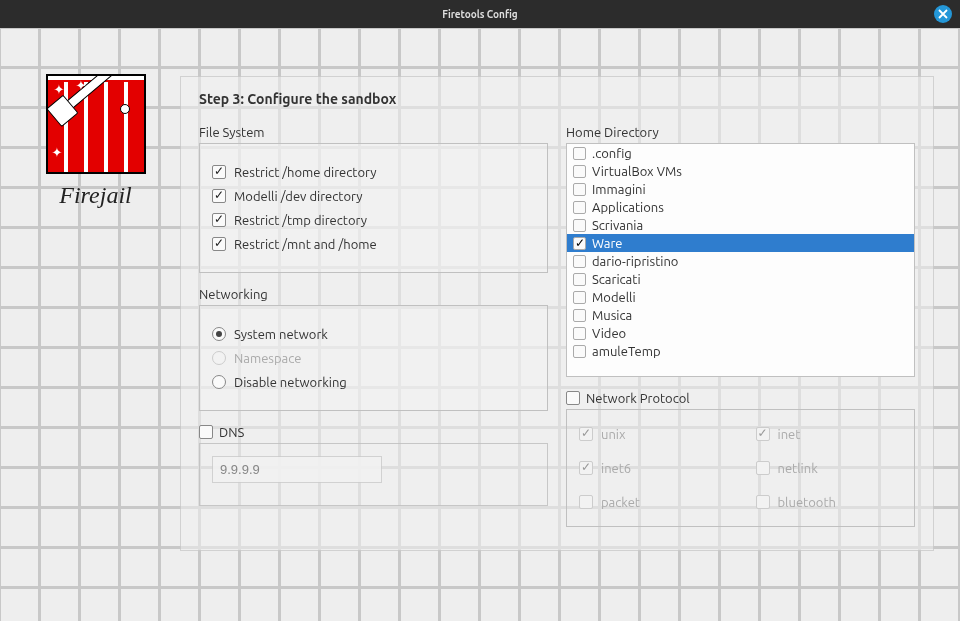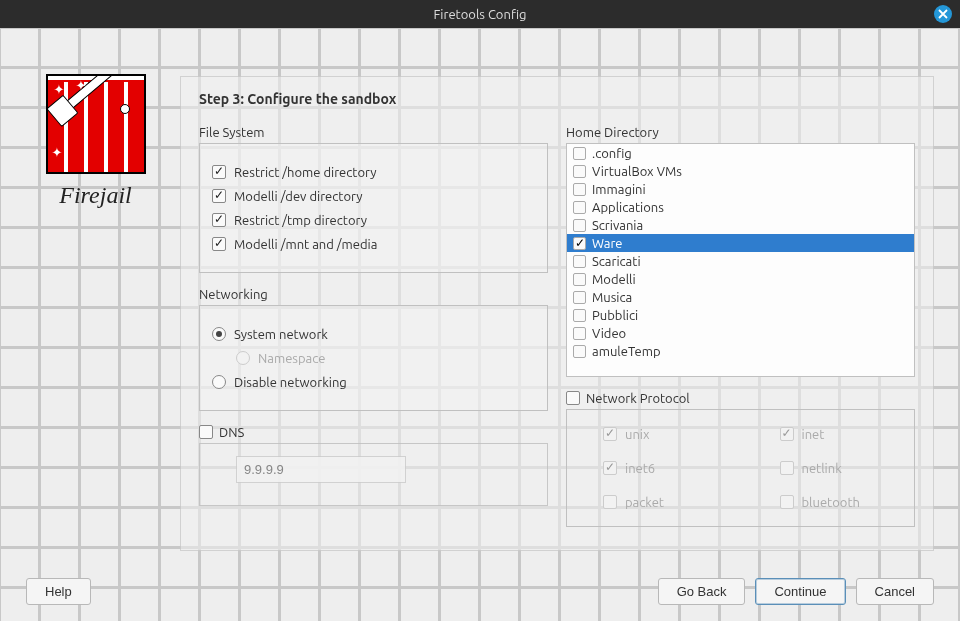--- a/index.html
+++ b/index.html
@@ -16,21 +16,21 @@
 
   .titlebar {
     height: 28px;
     background: #2c2c2c;
     color: #ddd;
     display: flex;
     align-items: center;
     justify-content: center;
     position: relative;
   }
-  .titlebar .title { font-size: 13px; font-weight: 400; }
+  .titlebar .title { font-size: 10px; font-weight: 700; }
   .titlebar .close-btn {
     position: absolute;
     right: 8px;
     top: 5px;
     width: 18px;
     height: 18px;
     border-radius: 50%;
     background: #2497d8;
     display: flex;
     align-items: center;
@@ -162,21 +162,21 @@
   }
   input[type=radio]:checked::after {
     content:"";
     position:absolute;
     left:3px; top:3px;
     width:6px; height:6px;
     border-radius:50%;
     background:#444;
   }
   .disabled { color:#aaa; }
-  .disabled input { border-color:#ccc; background:#f2f2f2; cursor:default;margin-left:24px; }
+  .disabled input { border-color:#ccc; background:#f2f2f2; cursor:default; }
   .disabled input[type=checkbox]:checked::after { color:#999; }
 
   .listbox {
     border: 1px solid #c0c0c0;
     background: #fdfdfd;
     height: 234px;
     overflow-y: scroll;
     position: relative;
   }
   .list-item {
@@ -284,21 +284,21 @@
             <label class="chk-row">
               <input type="checkbox" checked="" style="">
               <span>Modelli /dev directory</span>
             </label>
             <label class="chk-row">
               <input type="checkbox" checked="" style="">
               <span>Restrict /tmp directory</span>
             </label>
             <label class="chk-row">
               <input type="checkbox" checked="" style="">
-              <span>Modelli /mnt and /media</span>
+              <span>Restrict /mnt and /home</span>
             </label>
           </div>
 
         <div class="section-label">Networking</div>
         <div class="groupbox" id="net-group">
             <label class="radio-row">
               <input type="radio" name="netw" checked="" style="">
               <span>System network</span>
             </label>
             <label class="radio-row disabled">
@@ -342,33 +342,33 @@
             <div class="list-item">
               <input type="checkbox" style="">
               <span>Scrivania</span>
             </div>
             <div class="list-item selected">
               <input type="checkbox" checked="" style="">
               <span>Ware</span>
             </div>
             <div class="list-item">
               <input type="checkbox" style="">
+              <span>dario-ripristino</span>
+            </div>
+            <div class="list-item">
+              <input type="checkbox" style="">
               <span>Scaricati</span>
             </div>
             <div class="list-item">
               <input type="checkbox" style="">
               <span>Modelli</span>
             </div>
             <div class="list-item">
               <input type="checkbox" style="">
               <span>Musica</span>
-            </div>
-            <div class="list-item">
-              <input type="checkbox" style="">
-              <span>Pubblici</span>
             </div>
             <div class="list-item">
               <input type="checkbox" style="">
               <span>Video</span>
             </div>
             <div class="list-item">
               <input type="checkbox" style="">
               <span>amuleTemp</span>
             </div>
           </div>
@@ -404,21 +404,14 @@
               <label class="chk-row disabled">
                 <input type="checkbox" disabled="" style="">
                 <span>bluetooth</span>
               </label>
             </div>
         </div>
       </div>
     </div>
   </div>
 
-  <div class="button-row">
-    <button class="btn">Help</button>
-    <div class="spacer"></div>
-    <button class="btn">Go Back</button>
-    <button class="btn primary">Continue</button>
-    <button class="btn">Cancel</button>
-  </div>
 
 </div>
 
 </body></html>

